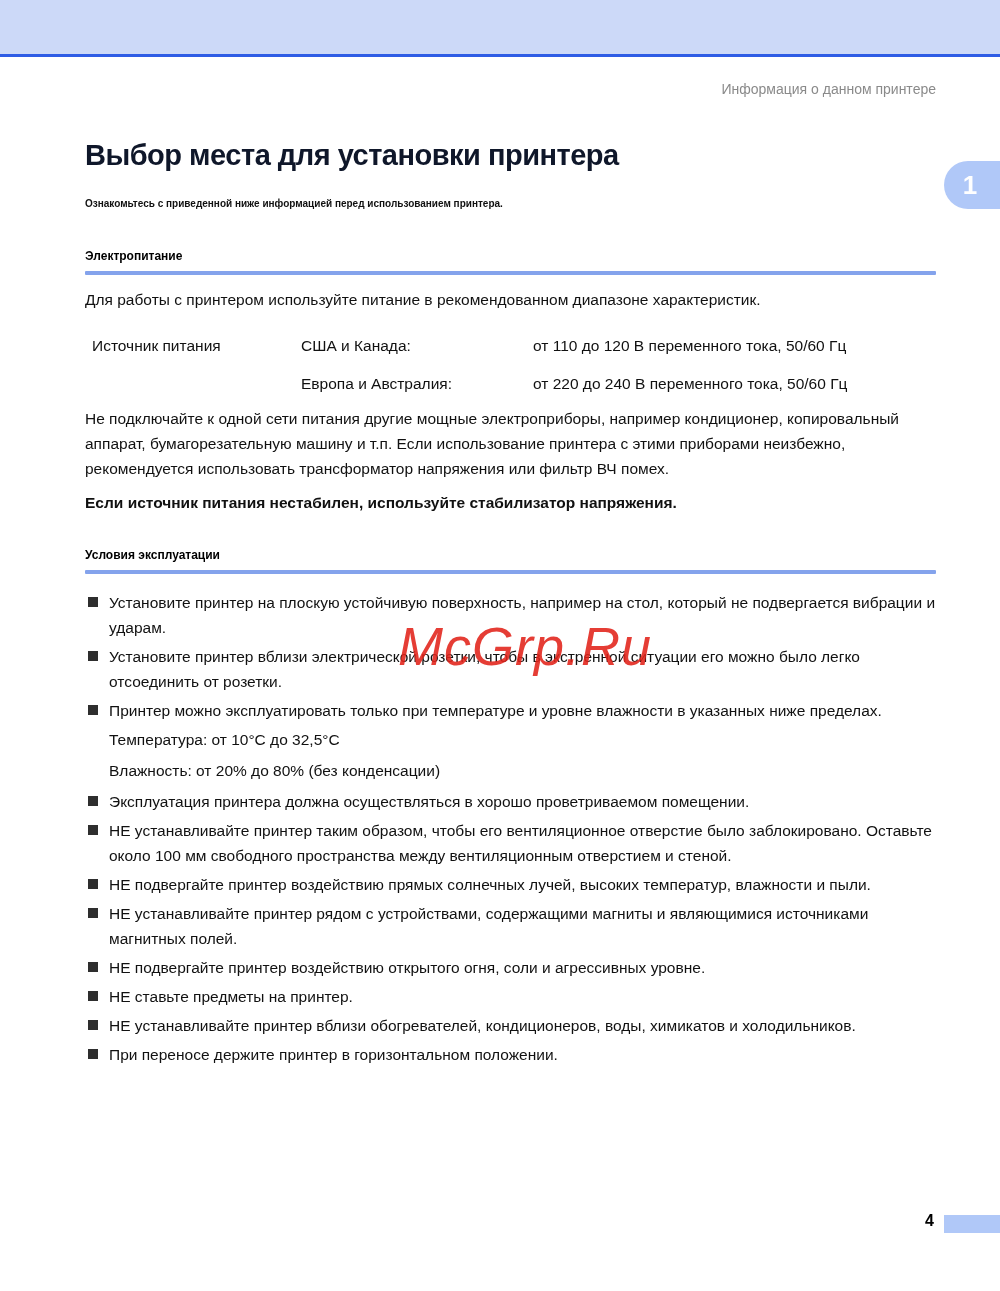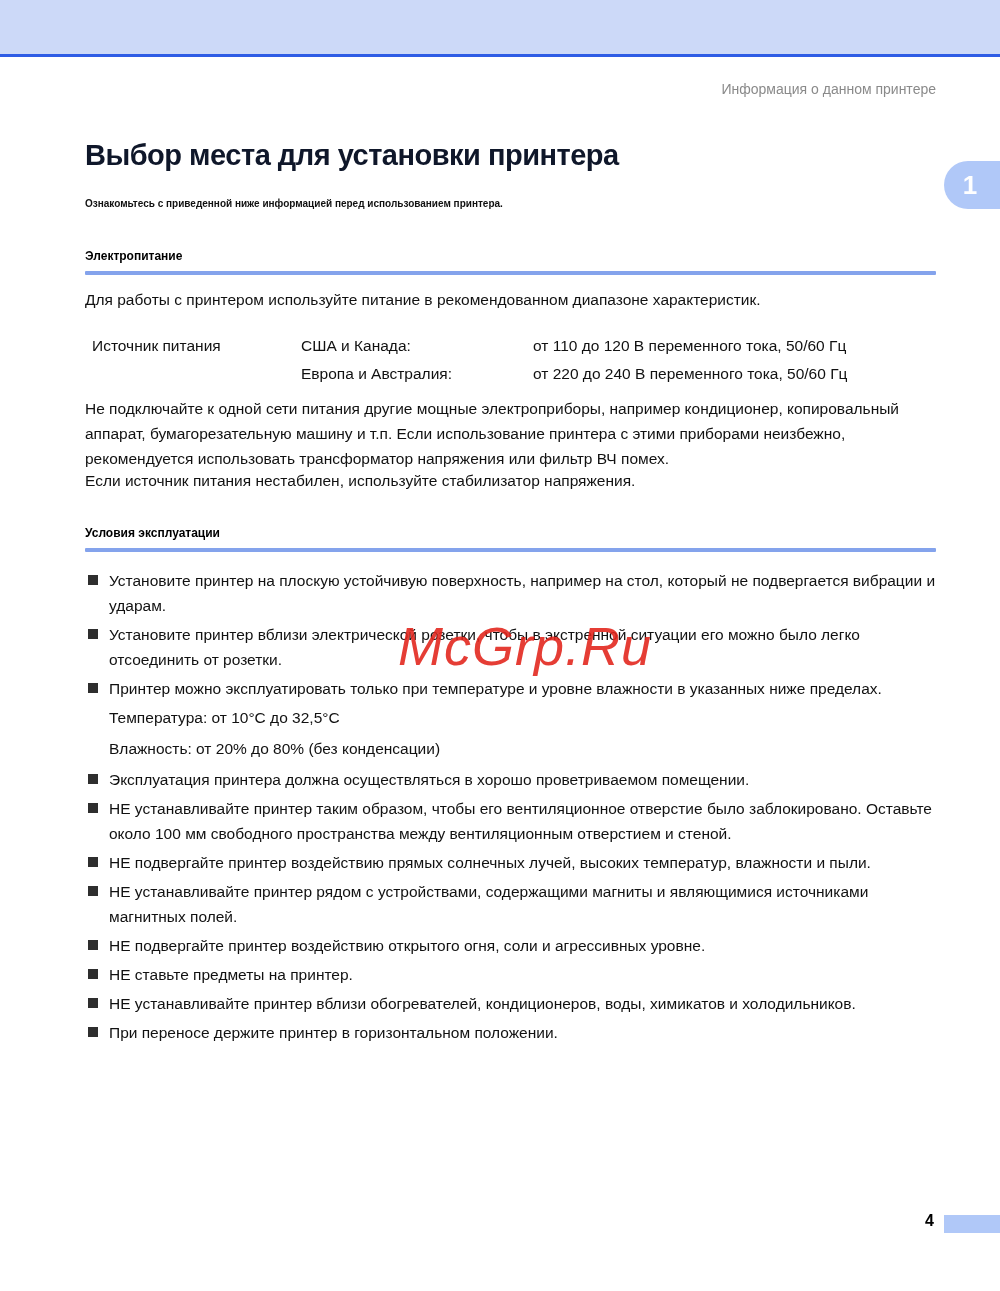--- a/index.html
+++ b/index.html
@@ -35,25 +35,25 @@
   }
   p.intro{margin-top:22px;font-size:10px;line-height:20px;font-weight:bold;}
   .section-heading{
     margin-top:31px;font-size:12px;font-weight:bold;line-height:22px;color:#000;
   }
   .section-rule{height:4px;background:var(--rule);margin-top:4px;border-radius:1px;}
   p.lead{margin-top:15px;font-size:15.5px;line-height:20px;}
   .power-table{
     margin-top:27px;padding-left:7px;
     display:grid;grid-template-columns:209px 232px 1fr;
-    row-gap:10px;font-size:15.5px;line-height:18px;
+    row-gap:20px;font-size:15.5px;line-height:18px;
   }
   .para{margin-top:13px;font-size:15.5px;line-height:25px;}
   .para.first{margin-top:14px;line-height:20px;}
-  .para.last{margin-top:0;line-height:20px;}
+  .para.last{margin-top:12px;line-height:20px;font-weight:bold;}
   ul.cond-list{list-style:none;margin-top:16px;}
   ul.cond-list li{
     display:flex;align-items:flex-start;
     font-size:15.5px;line-height:25px;margin-bottom:4px;
   }
   ul.cond-list li .sq{
     flex:0 0 auto;width:10px;height:10px;background:#2e2e2e;
     margin:7px 11px 0 3px;
   }
   ul.cond-list li.plain{padding-left:24px;margin:2px 0 6px 0;}

